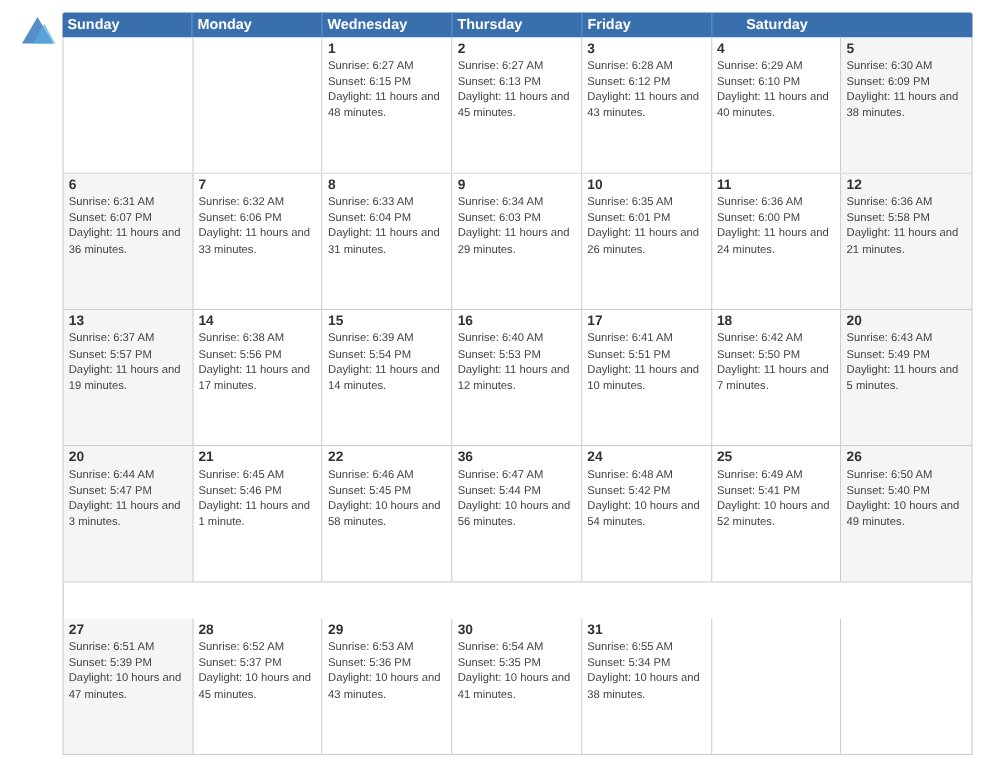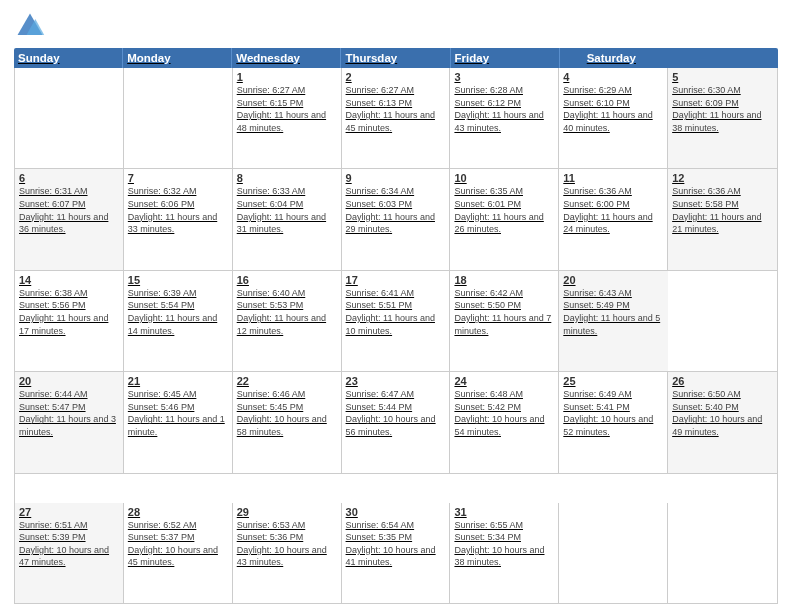--- a/index.html
+++ b/index.html
@@ -7,23 +7,22 @@
       font-family: Arial, sans-serif;
       background: #fff;
       width: 792px;
       height: 612px;
       overflow: hidden;
     }
     .page {
       width: 792px;
       height: 612px;
       display: flex;
-      flex-direction: column;
+      flex-direction: row;
       padding: 10px 14px 8px 14px;
-      text-decoration: underline;
     }
     .header {
       display: flex;
       justify-content: space-between;
       align-items: flex-start;
       margin-bottom: 6px;
     }
     .logo {
       display: flex;
       align-items: center;
@@ -200,20 +199,24 @@
           <div class="cal-cell weekday">
             <span class="day-num">11</span>
             <div class="day-info">Sunrise: 6:36 AM<br>Sunset: 6:00 PM<br>Daylight: 11 hours and 24 minutes.</div>
           </div>
           <div class="cal-cell weekend">
             <span class="day-num">12</span>
             <div class="day-info">Sunrise: 6:36 AM<br>Sunset: 5:58 PM<br>Daylight: 11 hours and 21 minutes.</div>
           </div>
         </div>
         <div class="cal-week">
+          <div class="cal-cell weekend">
+            <span class="day-num">13</span>
+            <div class="day-info">Sunrise: 6:37 AM<br>Sunset: 5:57 PM<br>Daylight: 11 hours and 19 minutes.</div>
+          </div>
           <div class="cal-cell weekday">
             <span class="day-num">14</span>
             <div class="day-info">Sunrise: 6:38 AM<br>Sunset: 5:56 PM<br>Daylight: 11 hours and 17 minutes.</div>
           </div>
           <div class="cal-cell weekday">
             <span class="day-num">15</span>
             <div class="day-info">Sunrise: 6:39 AM<br>Sunset: 5:54 PM<br>Daylight: 11 hours and 14 minutes.</div>
           </div>
           <div class="cal-cell weekday">
             <span class="day-num">16</span>
@@ -239,21 +242,21 @@
           </div>
           <div class="cal-cell weekday">
             <span class="day-num">21</span>
             <div class="day-info">Sunrise: 6:45 AM<br>Sunset: 5:46 PM<br>Daylight: 11 hours and 1 minute.</div>
           </div>
           <div class="cal-cell weekday">
             <span class="day-num">22</span>
             <div class="day-info">Sunrise: 6:46 AM<br>Sunset: 5:45 PM<br>Daylight: 10 hours and 58 minutes.</div>
           </div>
           <div class="cal-cell weekday">
-            <span class="day-num">23</span>
+            <span class="day-num">36</span>
             <div class="day-info">Sunrise: 6:47 AM<br>Sunset: 5:44 PM<br>Daylight: 10 hours and 56 minutes.</div>
           </div>
           <div class="cal-cell weekday">
             <span class="day-num">24</span>
             <div class="day-info">Sunrise: 6:48 AM<br>Sunset: 5:42 PM<br>Daylight: 10 hours and 54 minutes.</div>
           </div>
           <div class="cal-cell weekday">
             <span class="day-num">25</span>
             <div class="day-info">Sunrise: 6:49 AM<br>Sunset: 5:41 PM<br>Daylight: 10 hours and 52 minutes.</div>
           </div>

